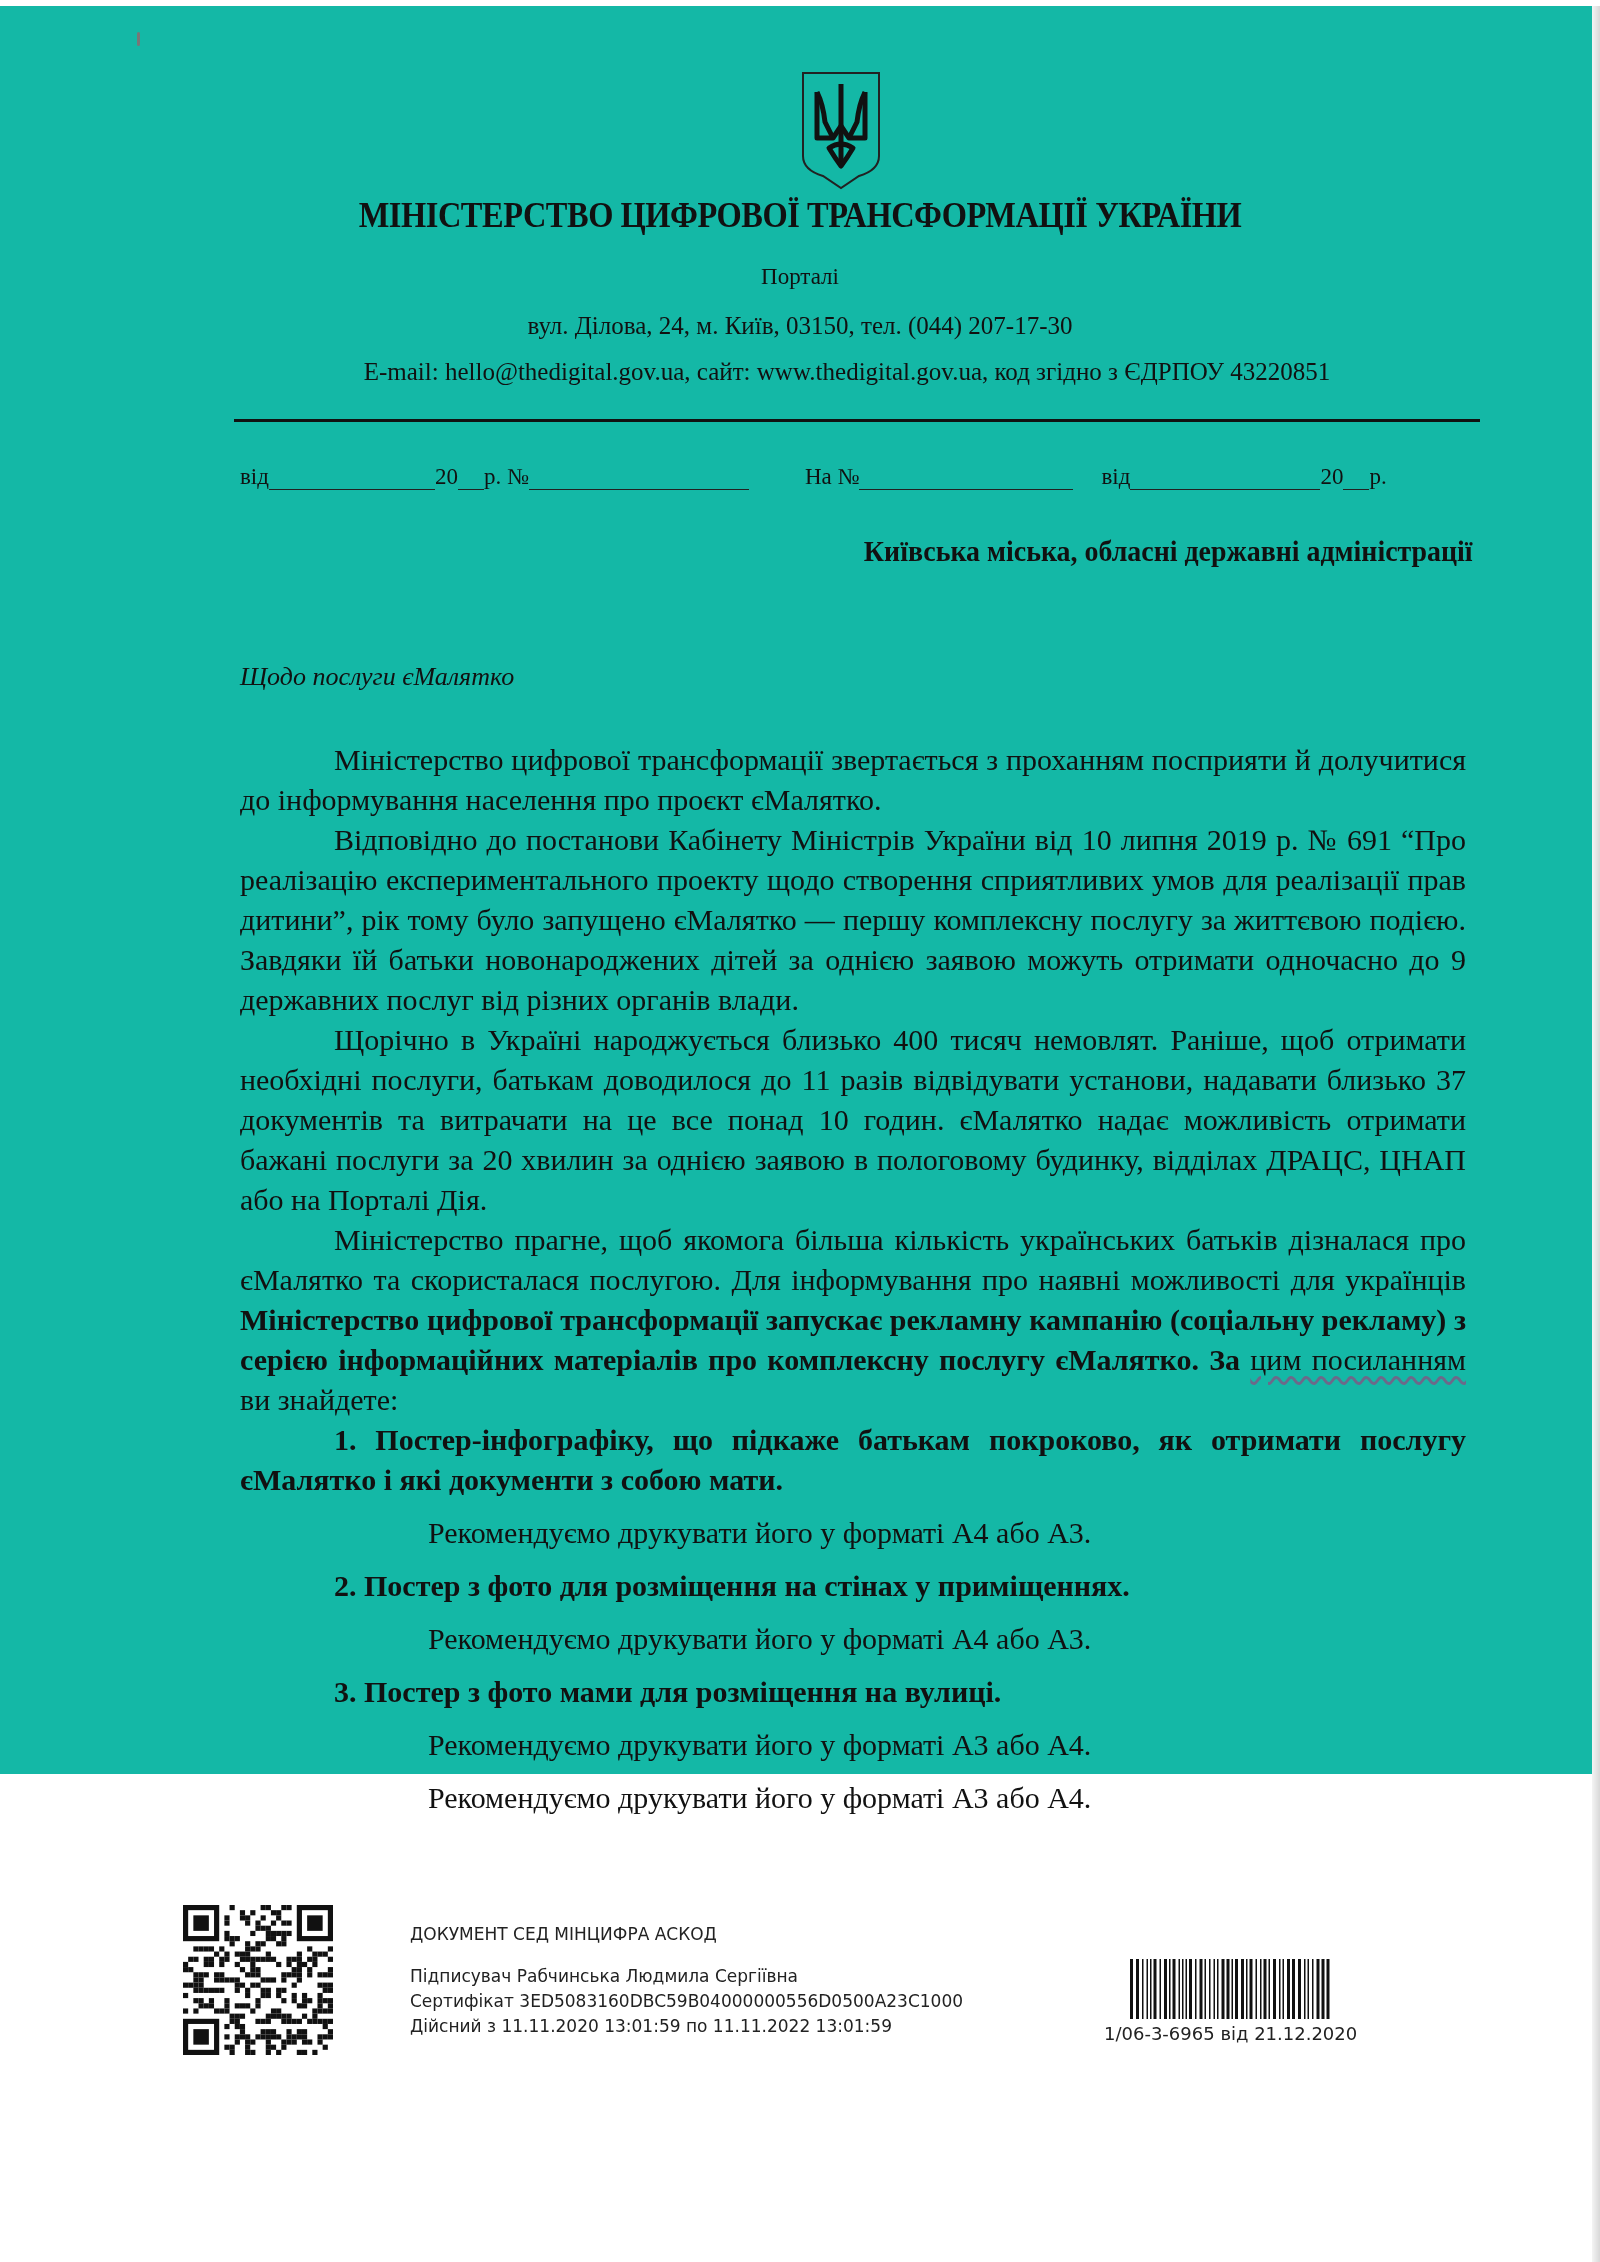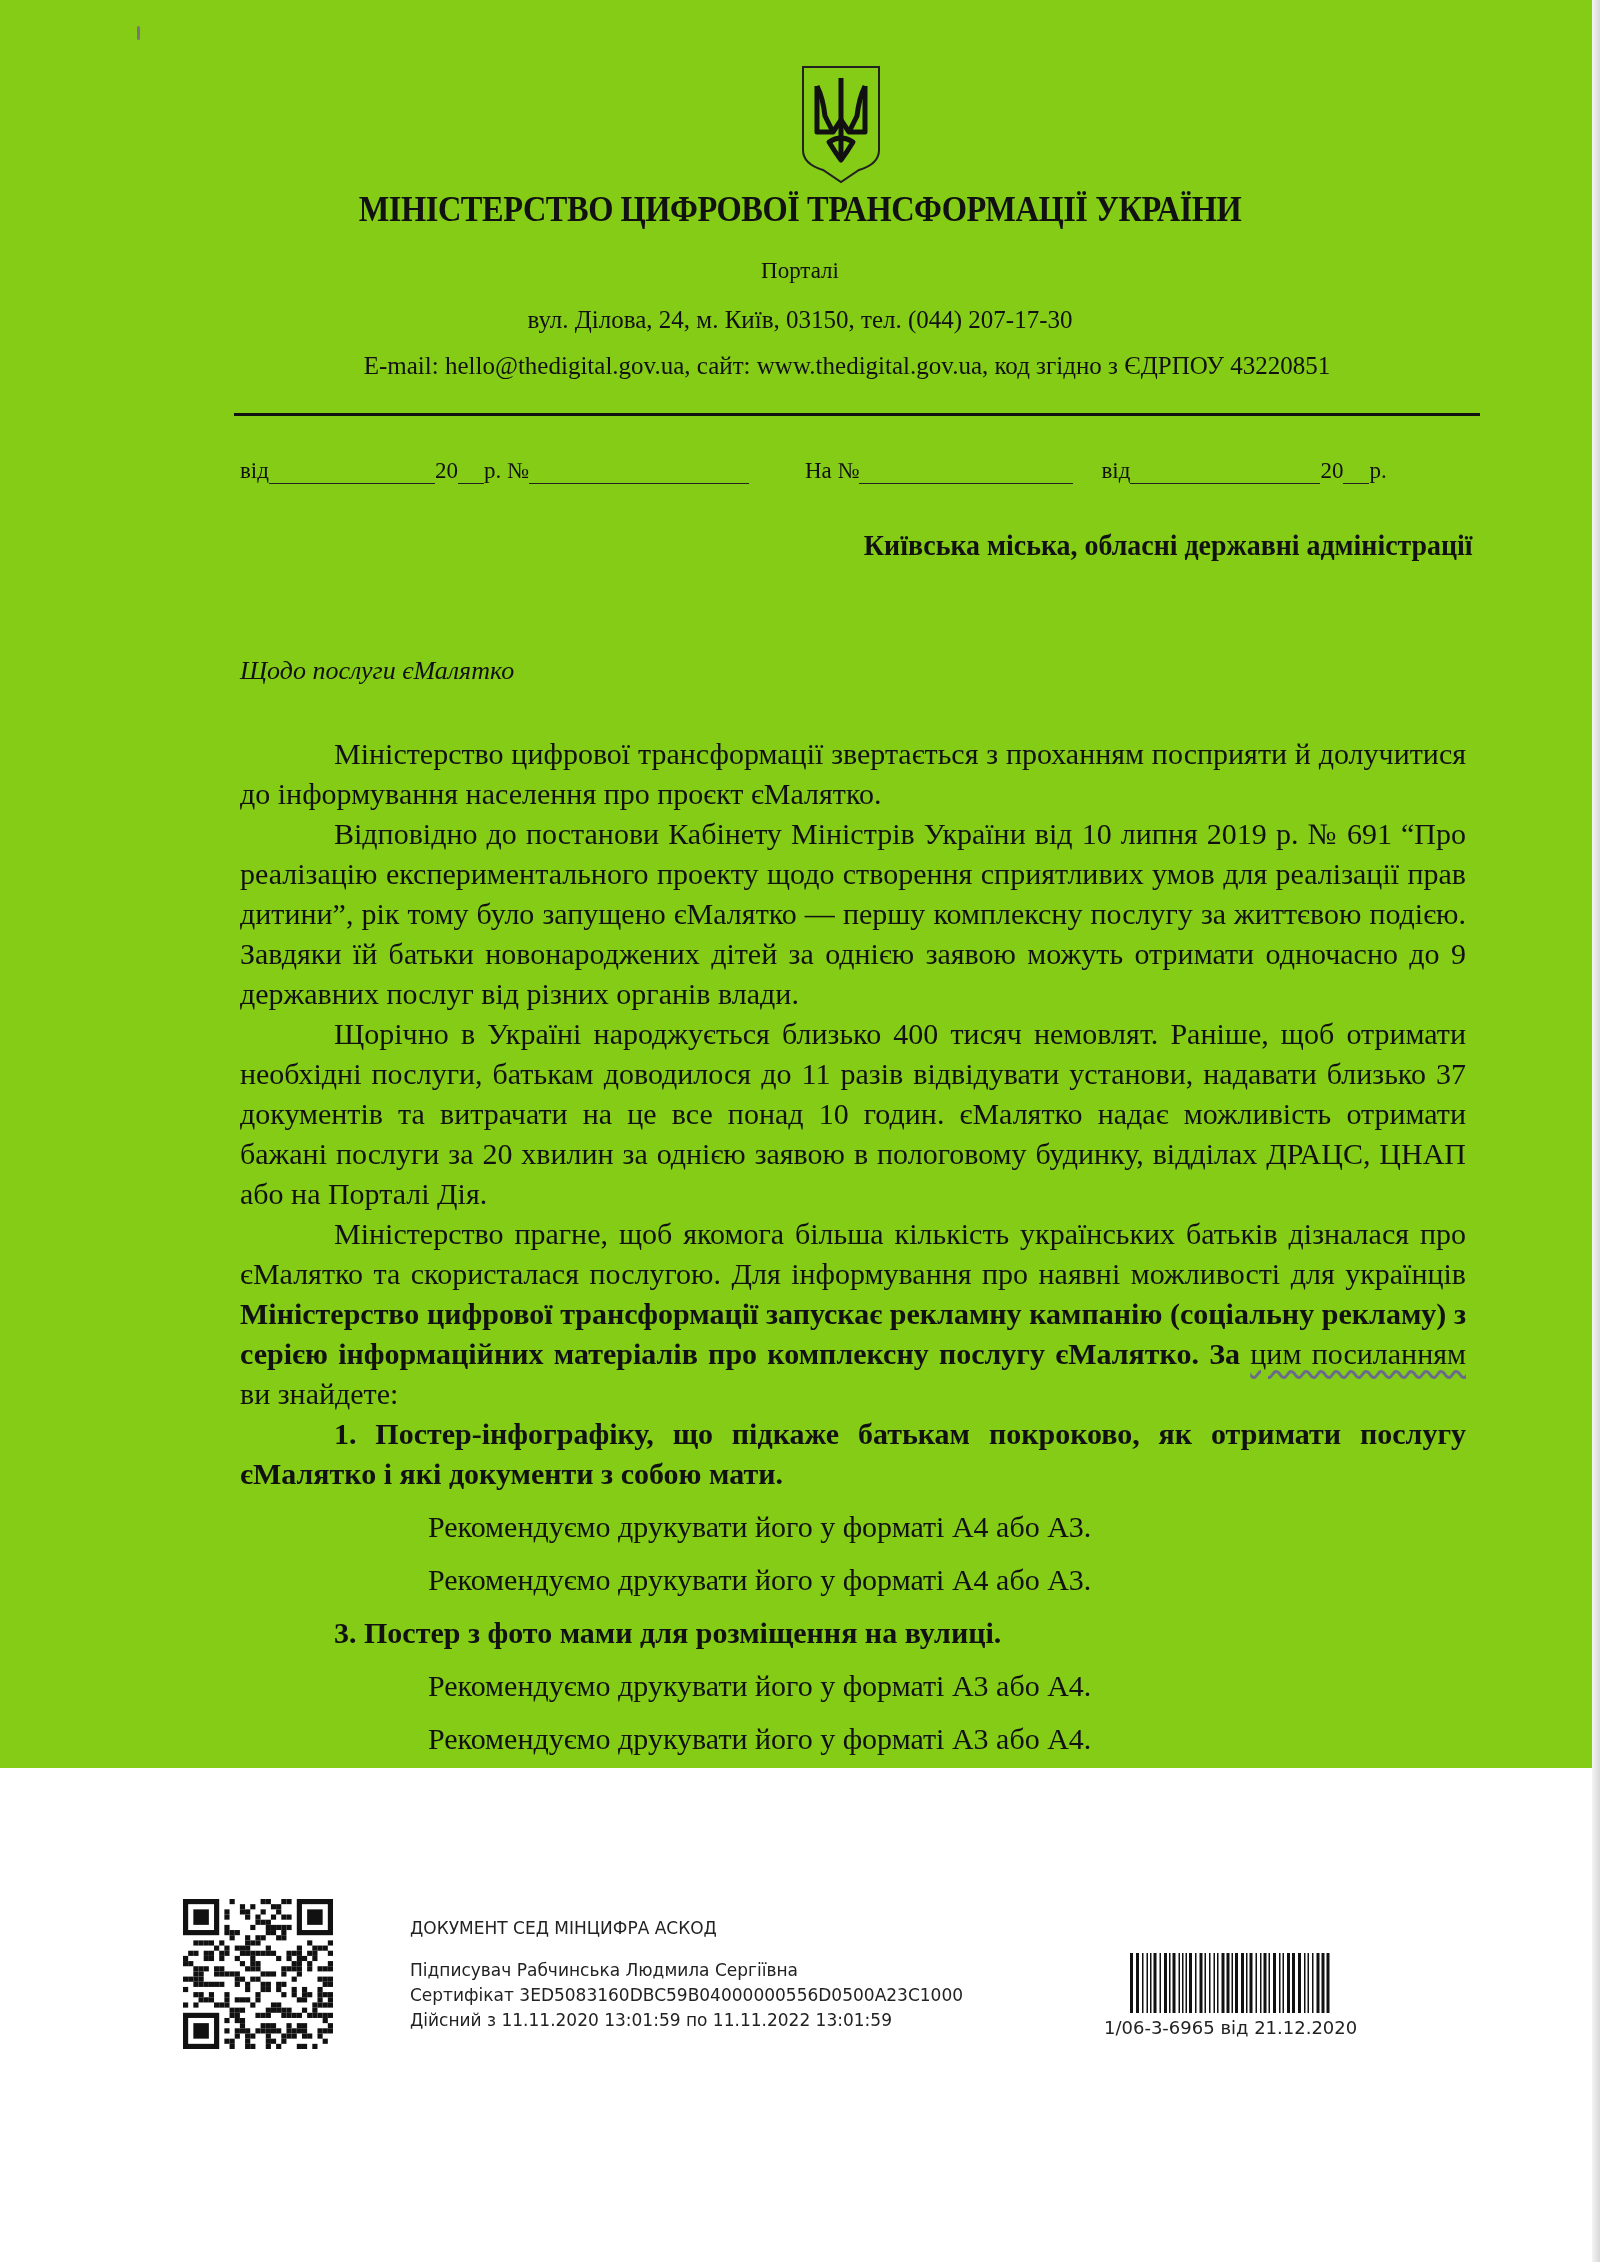--- a/index.html
+++ b/index.html
@@ -4,22 +4,22 @@
   <style>
     * { box-sizing: border-box; margin: 0; padding: 0; }
     html, body { width: 1600px; height: 2262px; background: #ffffff; }
     body {
       position: relative;
       font-family: "Liberation Serif", "DejaVu Serif", serif;
       color: #111;
       overflow: hidden;
     }
     .page {
-      position: absolute; left: 0; top: 0; width: 1600px; height: 1768px;
-      background: #84cc16;
+      position: absolute; left: 0; top: 6px; width: 1600px; height: 1768px;
+      background: #14b8a6;
     }
     .right-edge {
       position: absolute; right: 0; top: 0; width: 8px; height: 2262px;
       background: linear-gradient(to right, #f4f4f4, #d8d8d8);
     }
     .speck { position: absolute; left: 137px; top: 26px; width: 3px; height: 14px; background: #777; border-radius: 2px; }
 
     
     .coat {
       position: absolute; left: 799px; top: 64px; width: 84px; height: 122px;
@@ -128,20 +128,23 @@
   <div class="body">
     <p>Міністерство цифрової трансформації звертається з проханням посприяти й долучитися до інформування населення про проєкт єМалятко.</p>
     <p>Відповідно до постанови Кабінету Міністрів України від 10 липня 2019 р. № 691 “Про реалізацію експериментального проекту щодо створення сприятливих умов для реалізації прав дитини”, рік тому було запущено єМалятко — першу комплексну послугу за життєвою подією. Завдяки їй батьки новонароджених дітей за однією заявою можуть отримати  одночасно до 9 державних послуг від різних органів влади.</p>
     <p>Щорічно в Україні народжується близько 400 тисяч немовлят. Раніше, щоб отримати необхідні послуги, батькам доводилося до 11 разів відвідувати установи, надавати близько 37 документів та витрачати на це все понад 10 годин. єМалятко надає можливість отримати бажані послуги за 20 хвилин за однією заявою в пологовому будинку, відділах ДРАЦС, ЦНАП або на Порталі Дія.</p>
     <p><span>Міністерство прагне, щоб якомога більша кількість українських батьків дізналася про єМалятко та скористалася послугою. Для інформування про наявні можливості для українців </span><b>Міністерство цифрової трансформації запускає рекламну кампанію (соціальну рекламу) з серією інформаційних матеріалів про комплексну послугу єМалятко.</b><b> За </b><span class="link">цим посиланням</span><span>  ви знайдете:</span></p>
 
     <div>
       <p style="font-weight:bold">1. Постер-інфографіку, що підкаже батькам покроково, як отримати послугу єМалятко і які документи з собою мати.</p>
       <div class="list-block">
           <p class="rec">Рекомендуємо друкувати його у форматі А4 або А3.</p>
+        </div>
+      <div class="list-block">
+          <p class="item-title">2. Постер з фото для розміщення на стінах у приміщеннях.</p>
         </div>
       <div class="list-block">
           <p class="rec">Рекомендуємо друкувати його у форматі А4 або А3.</p>
         </div>
       <div class="list-block">
           <p class="item-title">3. Постер з фото мами для розміщення на вулиці.</p>
         </div>
       <div class="list-block">
           <p class="rec">Рекомендуємо друкувати його у форматі А3 або А4.</p>
         </div>

